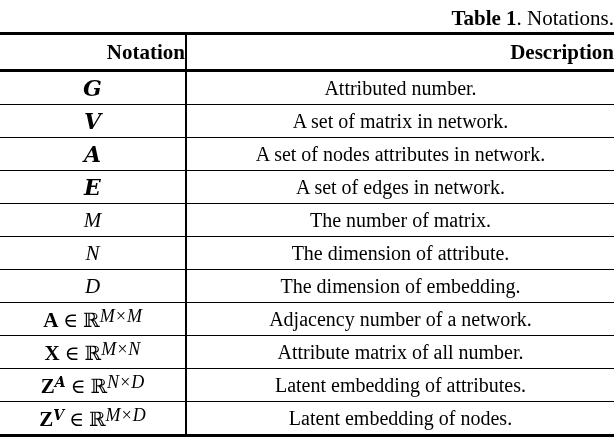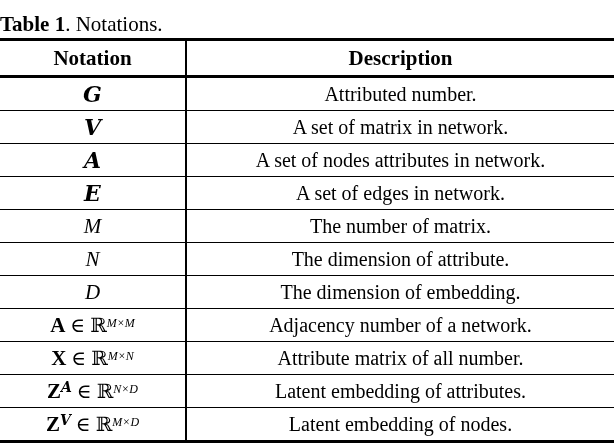--- a/index.html
+++ b/index.html
@@ -8,23 +8,23 @@
     background: #ffffff;
     color: #000000;
     font-family: "Liberation Serif", "DejaVu Serif", "DejaVu Sans", serif;
   }
   body {
     width: 614px;
     height: 446px;
     overflow: hidden;
   }
   .caption {
-    text-align: left;
+    text-align: right;
     font-size: 21px;
-    padding-top: 11px;
+    padding-top: 5px;
     height: 27px;
     line-height: 26px;
   }
   .caption .cap-label { font-weight: bold; }
 
   table.notations {
     width: 614px;
     border-collapse: collapse;
     table-layout: fixed;
     border-top: 3px solid #000;
@@ -32,21 +32,21 @@
   }
   col.col-notation { width: 186px; }
   col.col-description { width: 428px; }
 
   th {
     border-bottom: 3px solid #000;
     font-size: 21px;
     font-weight: bold;
     height: 34px;
     padding: 0;
-    text-align: center;
+    text-align: right;
   }
   td {
     border-top: 1.6px solid #000;
     height: 32px;
     padding: 0;
     text-align: center;
     font-size: 20px;
     vertical-align: middle;
   }
   th:first-child, td:first-child {
@@ -72,21 +72,21 @@
   .seg-sym {
     font-family: "Liberation Serif", "DejaVu Serif", "DejaVu Sans", serif;
     font-size: 20px;
   }
   .seg-bb {
     font-family: "DejaVu Serif", "DejaVu Sans", serif;
     font-size: 20px;
   }
   .seg-sup {
     font-style: italic;
-    font-size: 12px;
+    font-size: 18px;
     vertical-align: 5px;
   }
   .seg-supcal {
     font-family: "DejaVu Serif", "Liberation Serif", serif;
     font-style: italic;
     font-weight: bold;
     font-size: 14px;
     vertical-align: 6px;
   }
 </style>

